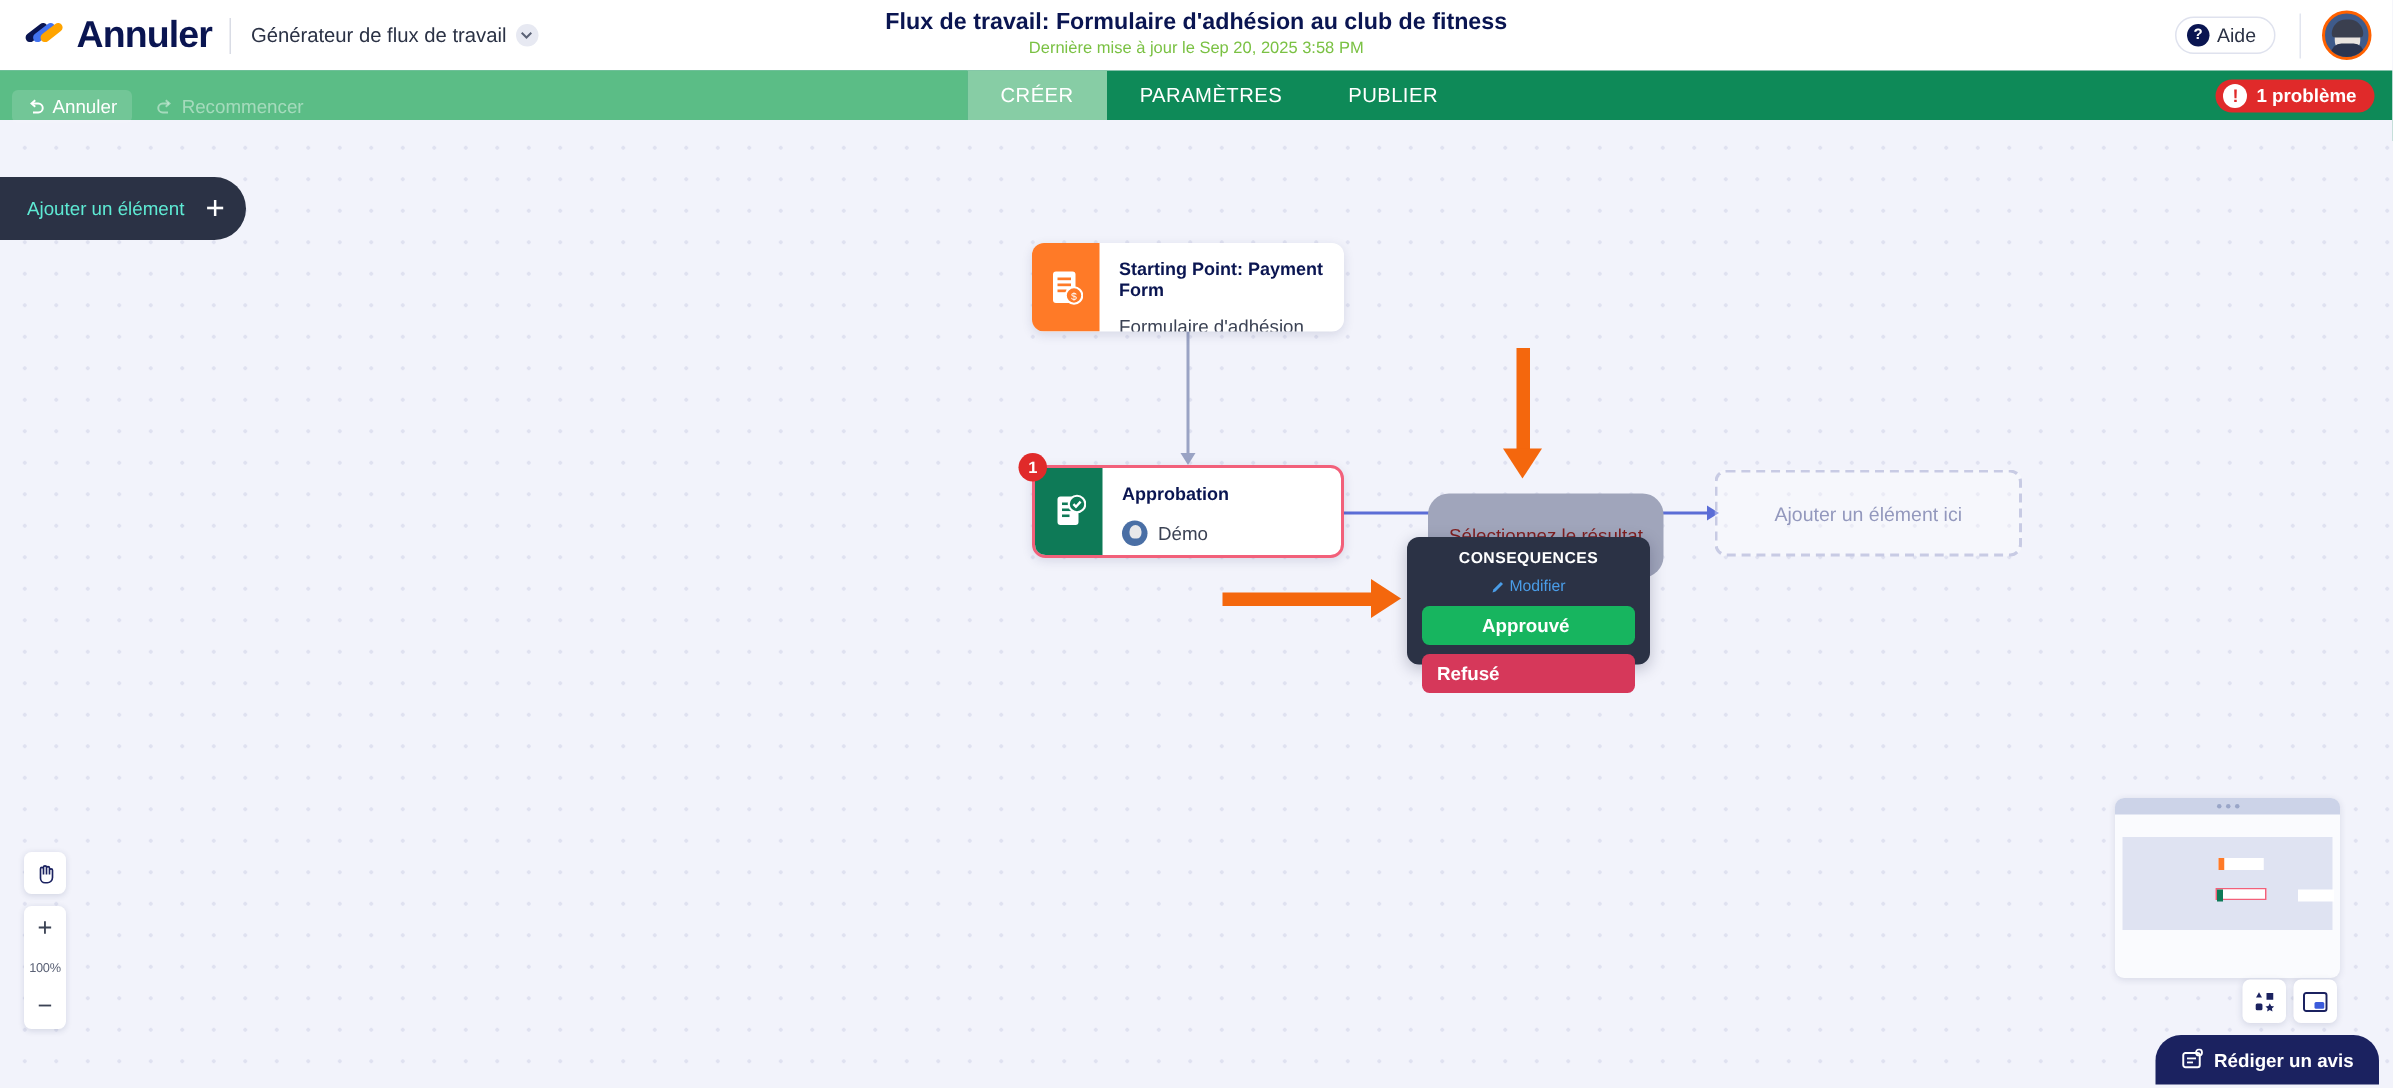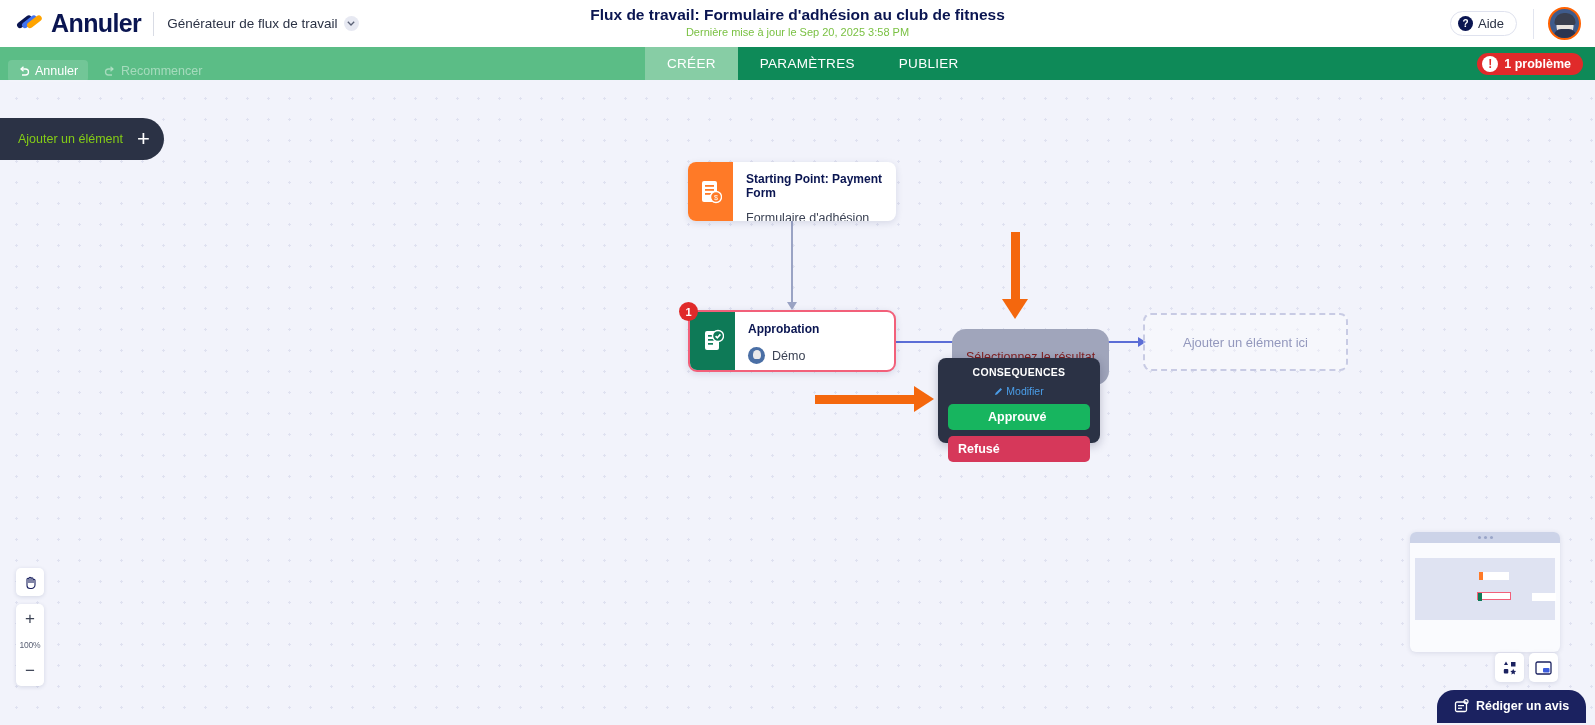--- a/index.html
+++ b/index.html
@@ -85,21 +85,21 @@
     background-size: 21px 21px; background-position: 6px 8px;
     overflow: hidden;
   }
 
   
   .add-elem {
     position: absolute; left: 0; top: 38px; height: 42px; background: #2b3245;
     border-radius: 0 21px 21px 0; display: flex; align-items: center; gap: 14px;
     padding: 0 14px 0 18px; cursor: pointer;
   }
-  .add-elem .label { color: #84cc16; font-size: 12.5px; line-height: 14px; }
+  .add-elem .label { color: #5eead4; font-size: 12.5px; line-height: 14px; }
   .add-elem .plus { color: #fff; font-size: 22px; font-weight: 300; line-height: 1; }
 
   
   .node {
     position: absolute; background: #ffffff; border-radius: 8px;
     box-shadow: 0 2px 7px rgba(30,40,90,0.13); display: flex; overflow: hidden; cursor: pointer;
   }
   .node-icon { width: 45px; display: flex; align-items: center; justify-content: center; flex: none; }
   .node-body { padding: 10px 13px 0 13px; flex: 1; }
   .node-title { font-size: 12px; font-weight: bold; color: #0a1551; }
@@ -218,21 +218,21 @@
   .mini-btn {
     position: absolute; width: 29px; height: 29px; background: #fff; border-radius: 5px;
     box-shadow: 0 1px 5px rgba(30,40,90,0.14); display: flex; align-items: center; justify-content: center;
     cursor: pointer;
   }
   #btn-grid { left: 1495px; top: 573px; }
   #btn-mini { left: 1529px; top: 573px; }
   .review-btn {
     position: absolute; left: 1437px; top: 610px; background: #1b2260; color: #fff;
     border-radius: 17px 17px 0 0; padding: 9px 17px; font-size: 12.5px; font-weight: bold;
-    display: flex; align-items: flex-start; gap: 7px; cursor: pointer;
+    display: flex; align-items: center; gap: 7px; cursor: pointer;
   }
 </style>
 </head>
 <body>
 
 <div class="app">
 
   <div class="topbar">
     <div class="logo-wrap">
       <span class="logo-mark">

